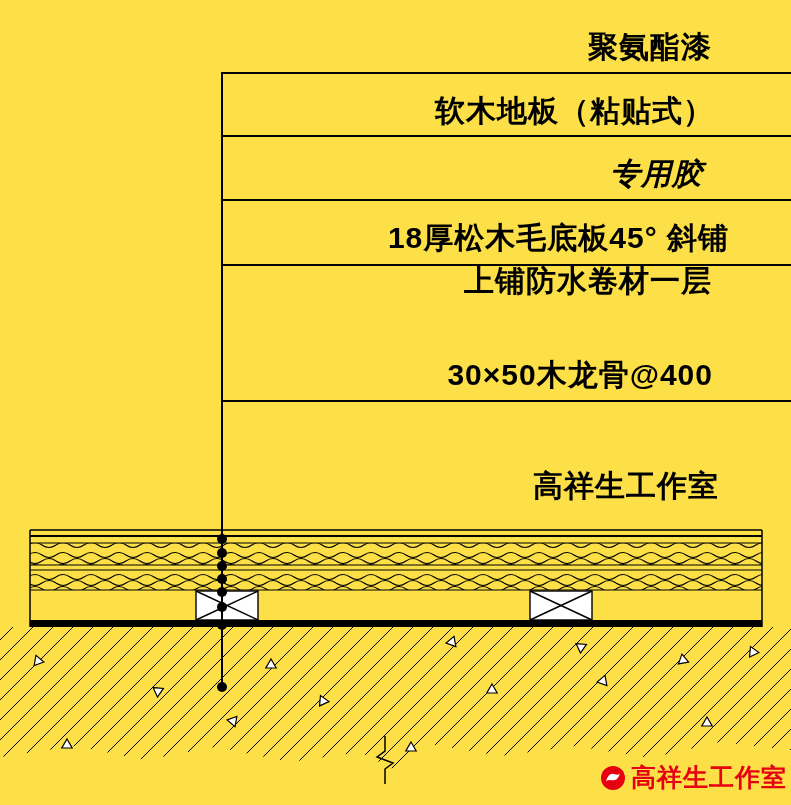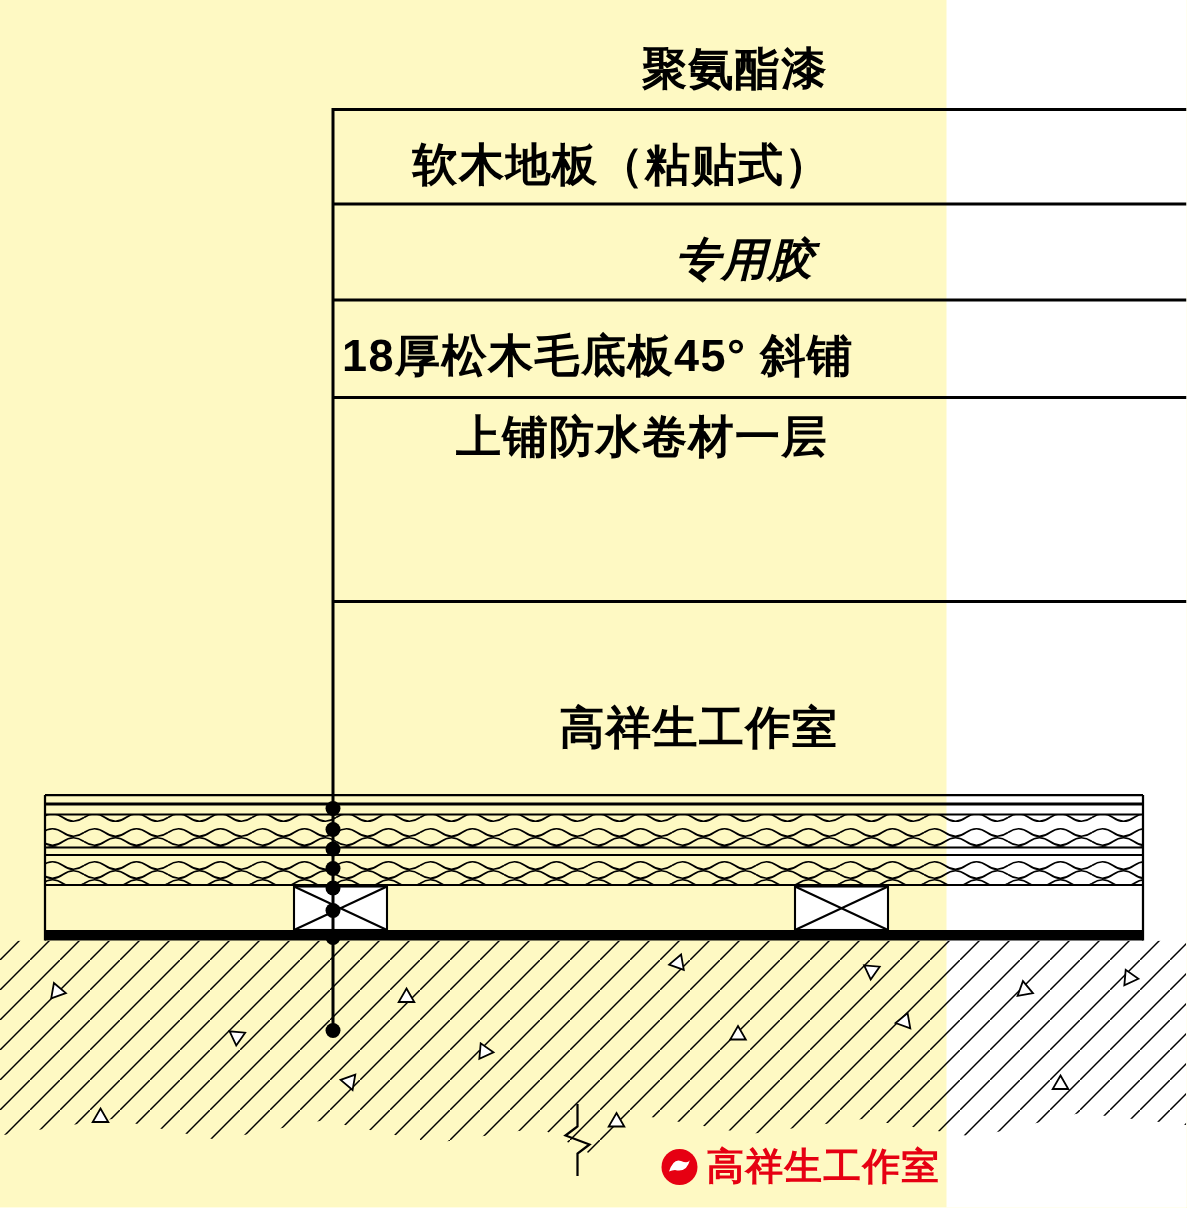--- a/index.html
+++ b/index.html
@@ -1,18 +1,18 @@
 <!DOCTYPE html>
 <html><head>
 <meta charset="utf-8">
 <style>
   * { margin:0; padding:0; box-sizing:border-box; }
   html,body { width:791px; height:805px; background:#fff; }
   body { font-family:"Liberation Sans","DejaVu Sans",sans-serif; position:relative; overflow:hidden; }
-  .page { position:absolute; left:0; top:0; width:631px; height:805px; background:#fef9c3; }
+  .page { position:absolute; left:0; top:0; width:791px; height:805px; background:#fde047; }
 
   .callout-label {
     position:absolute; z-index:3;
     font-size:30px; font-weight:bold; color:#000;
     white-space:nowrap; letter-spacing:1px; line-height:34px;
   }
   .callout-line {
     position:absolute; left:222px; width:569px; height:2px;
     background:#000; z-index:2;
   }
@@ -37,21 +37,22 @@
 </style>
 </head>
 <body>
 
 <div class="page">
 
   <div class="callout-label" style="top:30px;  right:79px;">聚氨酯漆</div>
   <div class="callout-label" style="top:94px;  right:77px;margin-left:40px;">软木地板（粘贴式）</div>
   <div class="callout-label" style="top:157px; right:88px;font-style:italic;">专用胶</div>
   <div class="callout-label" style="top:221px; right:62px;">18厚松木毛底板45° 斜铺</div>
-  <div class="callout-label" style="top:275px; right:79px;">上铺防水卷材一层</div>
+  <div class="callout-label" style="top:264px; right:79px;">上铺防水卷材一层</div>
+  <div class="callout-label" style="top:358px; right:78px;">30×50木龙骨@400</div>
   <div class="callout-label" style="top:469px; right:72px;">高祥生工作室</div>
 
   <div class="callout-line" style="top:72px;"></div>
   <div class="callout-line" style="top:135px;"></div>
   <div class="callout-line" style="top:199px;"></div>
   <div class="callout-line" style="top:264px;"></div>
   <div class="callout-line" style="top:400px;"></div>
 
   <svg class="section-svg" viewBox="0 525 791 280">
     <defs>

